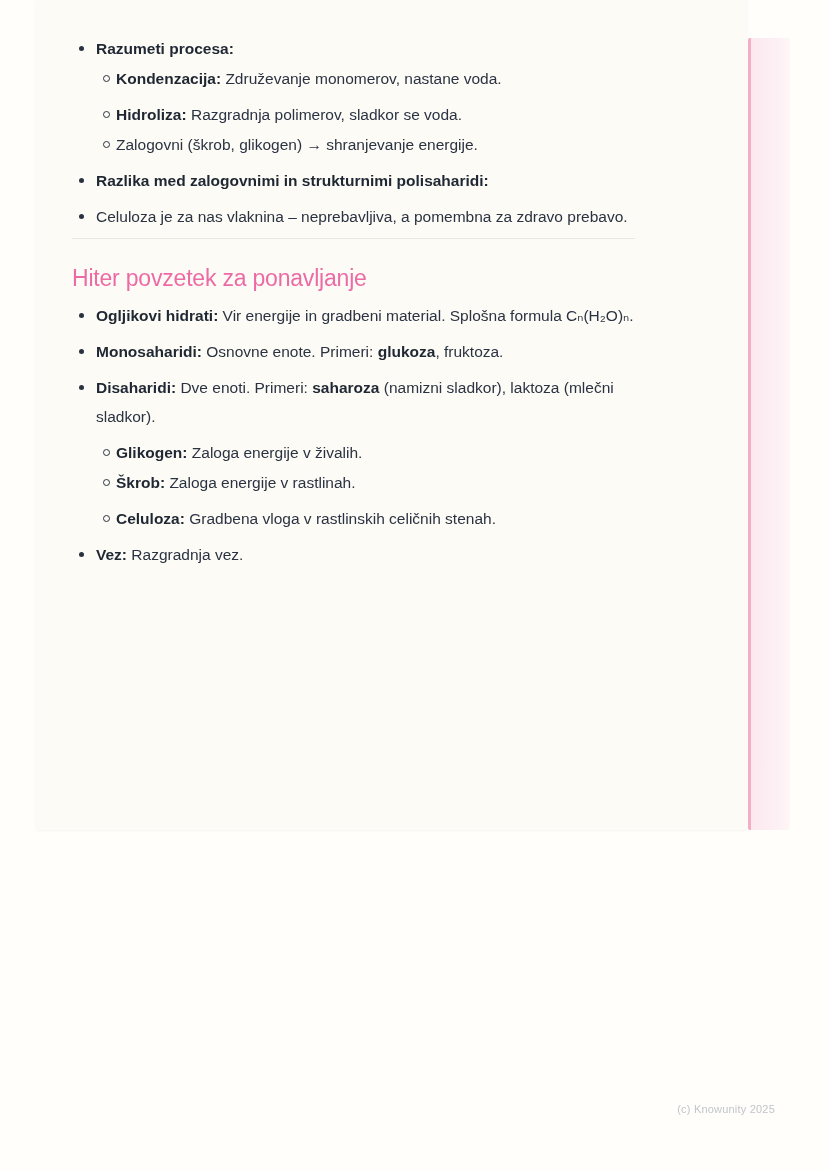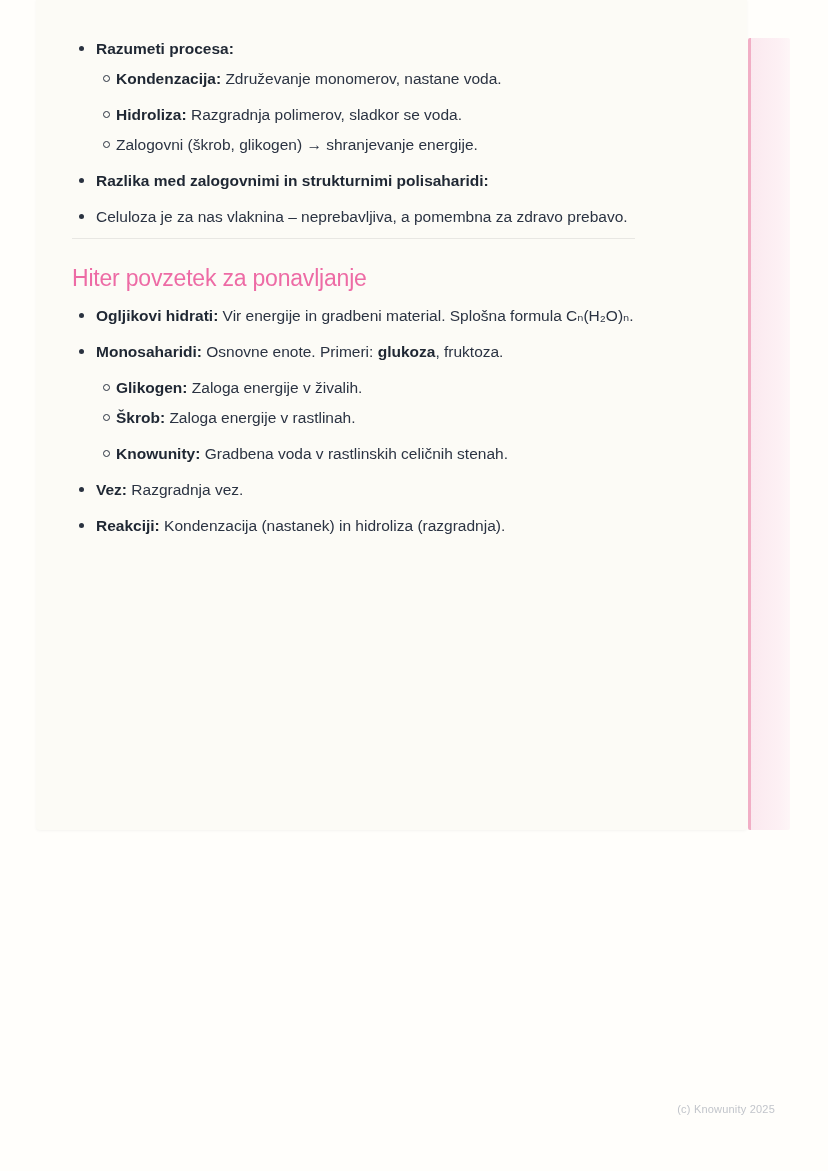--- a/index.html
+++ b/index.html
@@ -120,43 +120,43 @@
             <div><strong>Ogljikovi hidrati:</strong><span> Vir energije in gradbeni material. Splošna formula Cₙ(H₂O)ₙ.</span></div>
           </div>
         </div>
         <div class="li-group">
           <div class="li l1">
             <span class="marker-dot"></span>
             <div><strong>Monosaharidi:</strong><span> Osnovne enote. Primeri: </span><strong>glukoza</strong><span>, fruktoza.</span></div>
           </div>
         </div>
         <div class="li-group">
+          <div class="li l1">
+            <span class="marker-dot"></span>
+            <div><strong>Disaharidi:</strong><span> Dve enoti. Primeri: </span><strong>saharoza</strong><span> (namizni sladkor), laktoza (mlečni sladkor).</span></div>
+          </div>
+        </div>
+        <div class="li-group">
           <div class="li l2">
             <span class="marker-ring"></span>
             <div><strong>Glikogen:</strong><span> Zaloga energije v živalih.</span></div>
           </div>
           <div class="li l2 first-sub">
             <span class="marker-ring"></span>
             <div><strong>Škrob:</strong><span> Zaloga energije v rastlinah.</span></div>
           </div>
           <div class="li l2">
             <span class="marker-ring"></span>
-            <div><strong>Knowunity:</strong><span> Gradbena voda v rastlinskih celičnih stenah.</span></div>
+            <div><strong>Celuloza:</strong><span> Gradbena vloga v rastlinskih celičnih stenah.</span></div>
           </div>
         </div>
         <div class="li-group">
           <div class="li l1">
             <span class="marker-dot"></span>
             <div><strong>Vez:</strong><span> Razgradnja vez.</span></div>
-          </div>
-        </div>
-        <div class="li-group">
-          <div class="li l1">
-            <span class="marker-dot"></span>
-            <div><strong>Reakciji:</strong><span> Kondenzacija (nastanek) in hidroliza (razgradnja).</span></div>
           </div>
         </div>
       </div>
 
   </div>
 
   <div class="edge-strip"></div>
 
   <div class="footer-credit">(c) Knowunity 2025</div>
 

